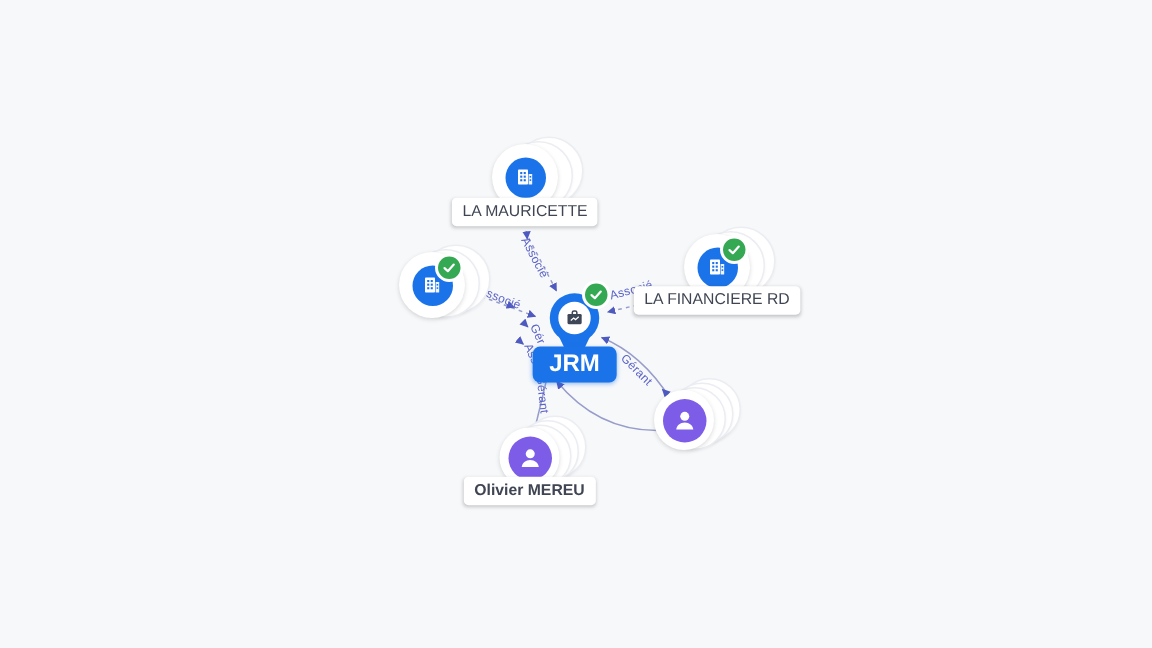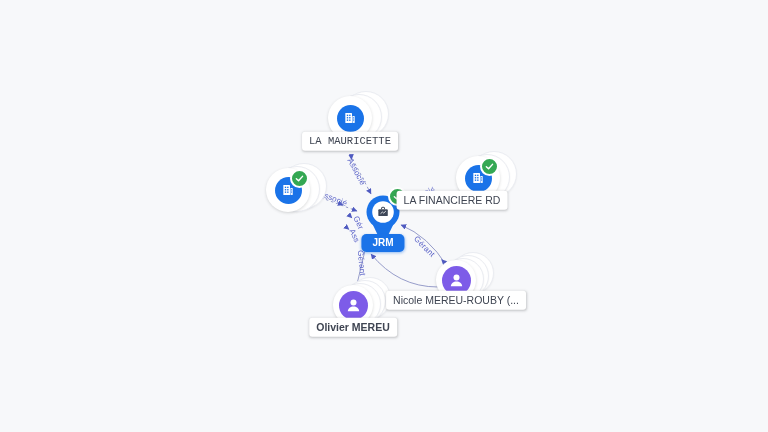--- a/index.html
+++ b/index.html
@@ -33,21 +33,21 @@
     border:2px solid #fff;display:flex;align-items:center;justify-content:center;
     box-sizing:content-box;
   }
   .node-label{
     position:absolute;z-index:6;background:#fff;color:#3f4552;
     font-size:10.5px;line-height:1;padding:4px 7px;border-radius:3px;
     box-shadow:0 1px 2.5px rgba(60,64,67,.28);white-space:nowrap;
     transform:translate(-50%,-50%);
   }
   .center-label{
-    color:#fff;font-weight:700;font-size:10px;padding:4px 11px;
+    color:#fff;font-weight:700;font-size:16px;padding:4px 11px;
     border-radius:5px;box-shadow:0 1px 3px rgba(26,115,232,.45);
   }
   .pin-svg{position:absolute;z-index:4;}
 </style>
 </head>
 <body style="background: rgb(247, 248, 250);">
 
 <div id="canvas" style="width: 768px; height: 432px;">
     <svg id="edge-svg" width="768" height="432">
       <defs>
@@ -92,21 +92,21 @@
               <rect x="10.7" y="10.6" width="2.1" height="2.1"></rect>
               <rect x="7.2" y="14.2" width="2.1" height="2.1"></rect>
               <rect x="10.7" y="14.2" width="2.1" height="2.1"></rect>
               <rect x="16.6" y="11" width="1.6" height="1.6"></rect>
               <rect x="16.6" y="14.3" width="1.6" height="1.6"></rect>
             </g>
           </svg>
         </div>
       </div>
     </div>
-    <div class="node-label" style="left: 350px; top: 141px; font-family: Liberation Mono, monospace;">LA MAURICETTE</div>
+    <div class="node-label" style="left: 350px; top: 141px;">LA MAURICETTE</div>
     <div class="node" style="left: 266px; top: 168px; width: 44px; height: 44px;">
       <div class="stack" style="width: 44px; height: 44px; left: 15px; top: -5px;"></div>
       <div class="stack" style="width: 44px; height: 44px; left: 8px; top: -2px;"></div>
       <div class="outer" style="width: 44px; height: 44px; left: 0px; top: 0px;">
         <div class="inner" style="width: 27px; height: 27px; background: rgb(26, 115, 232);">
           <svg viewBox="0 0 24 24" width="16" height="16">
             <g fill="#ffffff">
               <rect x="5" y="4.5" width="10" height="15" rx="0.8"></rect>
               <rect x="15.6" y="9" width="3.6" height="10.5" rx="0.6" opacity="0.92"></rect>
             </g>
@@ -151,21 +151,21 @@
             </g>
           </svg>
         </div>
       </div>
     </div>
     <div class="badge" style="background: rgb(52, 168, 83); left: 479.5px; top: 156.5px;">
       <svg viewBox="0 0 15 15" width="11" height="11">
         <polyline points="3.2,7.8 6.2,10.6 11.6,4.6" fill="none" stroke="#ffffff" stroke-width="2" stroke-linecap="round" stroke-linejoin="round"></polyline>
       </svg>
     </div>
-    <div class="node-label" style="left: 452px; top: 200px;">LA FINANCIERE RD</div>
+    <div class="node-label" style="left: 478px; top: 200px;">LA FINANCIERE RD</div>
     <div class="node" style="left: 361px; top: 193px;">
       <svg class="pin-svg" width="44" height="57" viewBox="0 0 44 57">
         <path d="M10.5,29 L22,53 L33.5,29 Z" fill="#1a73e8"></path>
         <circle cx="22" cy="19" r="16.5" fill="#1a73e8"></circle>
         <circle cx="22" cy="19" r="10.8" fill="#ffffff"></circle>
         <g transform="translate(14.5,11.5) scale(0.63)">
           <path d="M9.6,7.6 V6.2 c0-1,0.8-1.8,1.8-1.8 h1.2 c1,0,1.8,0.8,1.8,1.8 v1.4" fill="none" stroke="#3e4758" stroke-width="1.6"></path>
           <rect x="4.5" y="7.6" width="15" height="10.8" rx="1.4" fill="#3e4758"></rect>
           <path d="M8,14.6 l3-2.6 2,1.6 3.4-3.1" stroke="#ffffff" stroke-width="1.3" fill="none"></path>
         </g>
@@ -183,21 +183,20 @@
       <div class="stack" style="width: 40px; height: 40px; left: 6px; top: -2px;"></div>
       <div class="outer" style="width: 40px; height: 40px; left: 0px; top: 0px;">
         <div class="inner" style="width: 29px; height: 29px; background: rgb(125, 92, 232);">
           <svg viewBox="0 0 24 24" width="19" height="19">
             <circle cx="12" cy="8.3" r="3.8" fill="#ffffff"></circle>
             <path d="M12,13.4c-3.8,0-6.9,2.6-7.2,6h14.4C18.9,16,15.8,13.4,12,13.4z" fill="#ffffff"></path>
           </svg>
         </div>
       </div>
     </div>
-    <div class="node-label" style="left: 456px; top: 300px;">Nicole MEREU-ROUBY (...</div>
     <div class="node" style="left: 333px; top: 285px; width: 40px; height: 40px;">
       <div class="stack" style="width: 40px; height: 40px; left: 16px; top: -8px;"></div>
       <div class="stack" style="width: 40px; height: 40px; left: 11px; top: -5px;"></div>
       <div class="stack" style="width: 40px; height: 40px; left: 6px; top: -2px;"></div>
       <div class="outer" style="width: 40px; height: 40px; left: 0px; top: 0px;">
         <div class="inner" style="width: 29px; height: 29px; background: rgb(125, 92, 232);">
           <svg viewBox="0 0 24 24" width="19" height="19">
             <circle cx="12" cy="8.3" r="3.8" fill="#ffffff"></circle>
             <path d="M12,13.4c-3.8,0-6.9,2.6-7.2,6h14.4C18.9,16,15.8,13.4,12,13.4z" fill="#ffffff"></path>
           </svg>

